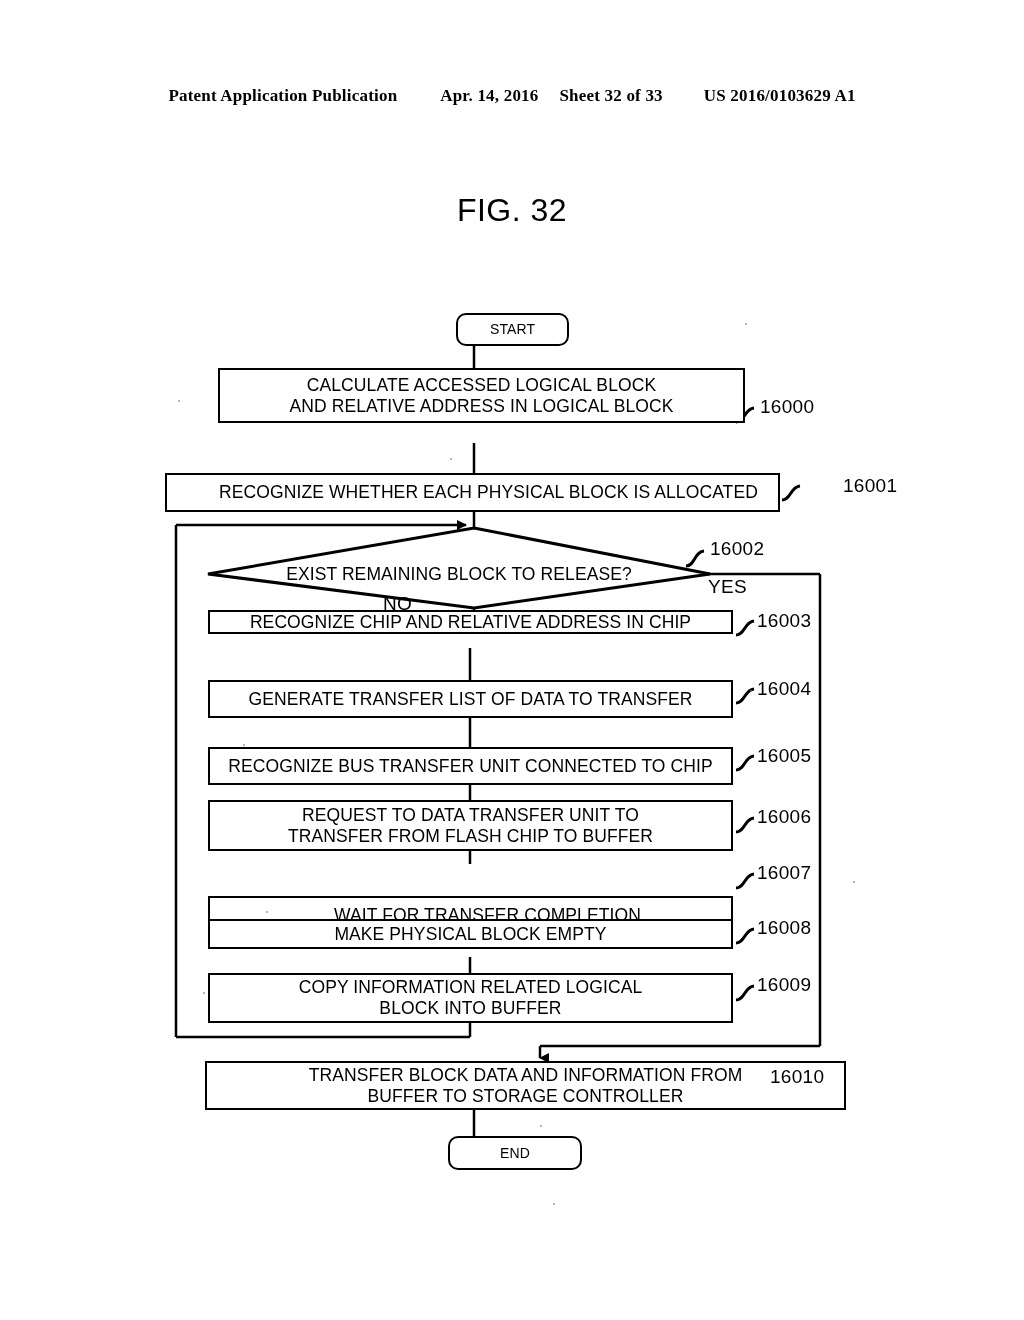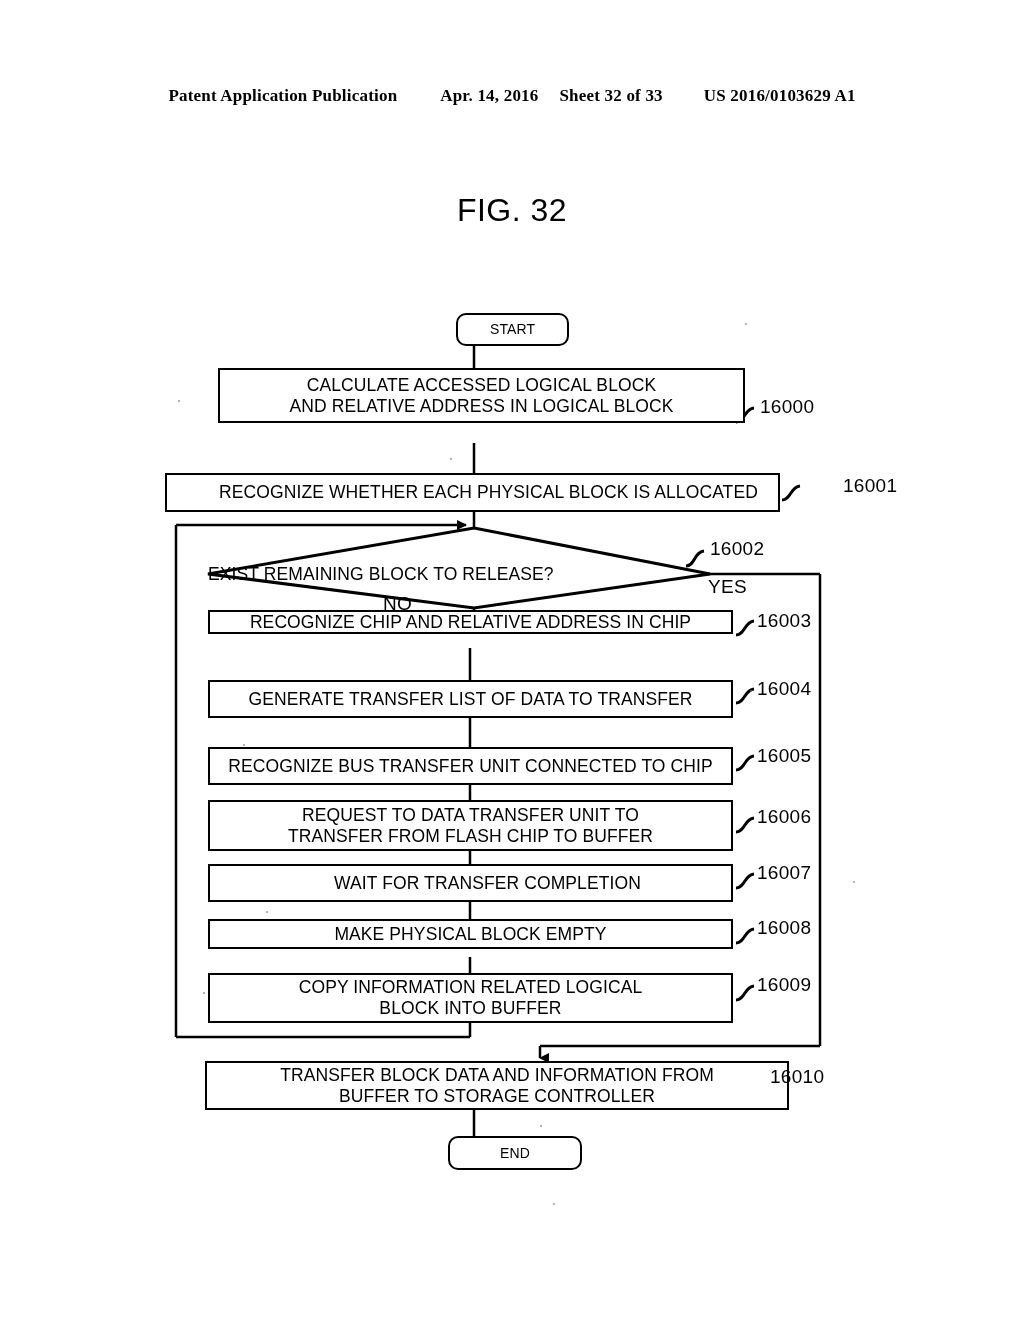--- a/index.html
+++ b/index.html
@@ -183,21 +183,21 @@
     <span>CALCULATE ACCESSED LOGICAL BLOCK
 AND RELATIVE ADDRESS IN LOGICAL BLOCK</span>
   </div>
   <div class="ref-label" style="left:760px; top:396px;">16000</div>
 
   <div class="node" style="left:165px; top:473px; width:615px; height:39px;padding-left:32px;">
     <span>RECOGNIZE WHETHER EACH PHYSICAL BLOCK IS ALLOCATED</span>
   </div>
   <div class="ref-label" style="left:843px; top:475px;">16001</div>
 
-  <div style="position:absolute; left:208px; top:558px; width:502px; height:32px; display:flex; align-items:center; justify-content:flex-start; font-size:17.5px; letter-spacing:0.1px;">
+  <div style="position:absolute; left:208px; top:558px; width:502px; height:32px; display:flex; align-items:center; justify-content:center; font-size:17.5px; letter-spacing:0.1px;">
     <span>EXIST REMAINING BLOCK TO RELEASE?</span>
   </div>
   <div class="ref-label" style="left:710px; top:538px;">16002</div>
   <div class="branch-label" style="left:708px; top:576px;">YES</div>
   <div class="branch-label" style="left:383px; top:593px;">NO</div>
 
   <div class="node" style="left:208px; top:610px; width:525px; height:24px;">
     <span>RECOGNIZE CHIP AND RELATIVE ADDRESS IN CHIP</span>
   </div>
   <div class="ref-label" style="left:757px; top:610px;">16003</div>
@@ -211,37 +211,37 @@
     <span>RECOGNIZE BUS TRANSFER UNIT CONNECTED TO CHIP</span>
   </div>
   <div class="ref-label" style="left:757px; top:745px;">16005</div>
 
   <div class="node" style="left:208px; top:800px; width:525px; height:51px;">
     <span>REQUEST TO DATA TRANSFER UNIT TO
 TRANSFER FROM   FLASH CHIP TO BUFFER</span>
   </div>
   <div class="ref-label" style="left:757px; top:806px;">16006</div>
 
-  <div class="node" style="left:208px; top:864px; width:525px; height:38px;padding-left:34px;">
+  <div class="node" style="left:208px; top:896px; width:525px; height:38px;padding-left:34px;">
     <span>WAIT FOR TRANSFER COMPLETION</span>
   </div>
   <div class="ref-label" style="left:757px; top:862px;">16007</div>
 
   <div class="node" style="left:208px; top:919px; width:525px; height:30px;">
     <span>MAKE PHYSICAL BLOCK EMPTY</span>
   </div>
   <div class="ref-label" style="left:757px; top:917px;">16008</div>
 
   <div class="node" style="left:208px; top:973px; width:525px; height:50px;">
     <span>COPY INFORMATION RELATED LOGICAL
 BLOCK INTO BUFFER</span>
   </div>
   <div class="ref-label" style="left:757px; top:974px;">16009</div>
 
-  <div class="node" style="left:205px; top:1061px; width:584px; height:49px;">
+  <div class="node" style="left:205px; top:1061px; width:641px; height:49px;">
     <span>TRANSFER BLOCK DATA AND INFORMATION FROM
 BUFFER TO STORAGE CONTROLLER</span>
   </div>
   <div class="ref-label" style="left:770px; top:1066px;">16010</div>
 
   <div class="node terminal" style="left:410px; top:1136px; width:134px; height:34px;">
     <span>END</span>
   </div>
 
   <div class="speck" style="left:178px; top:400px;"></div>

